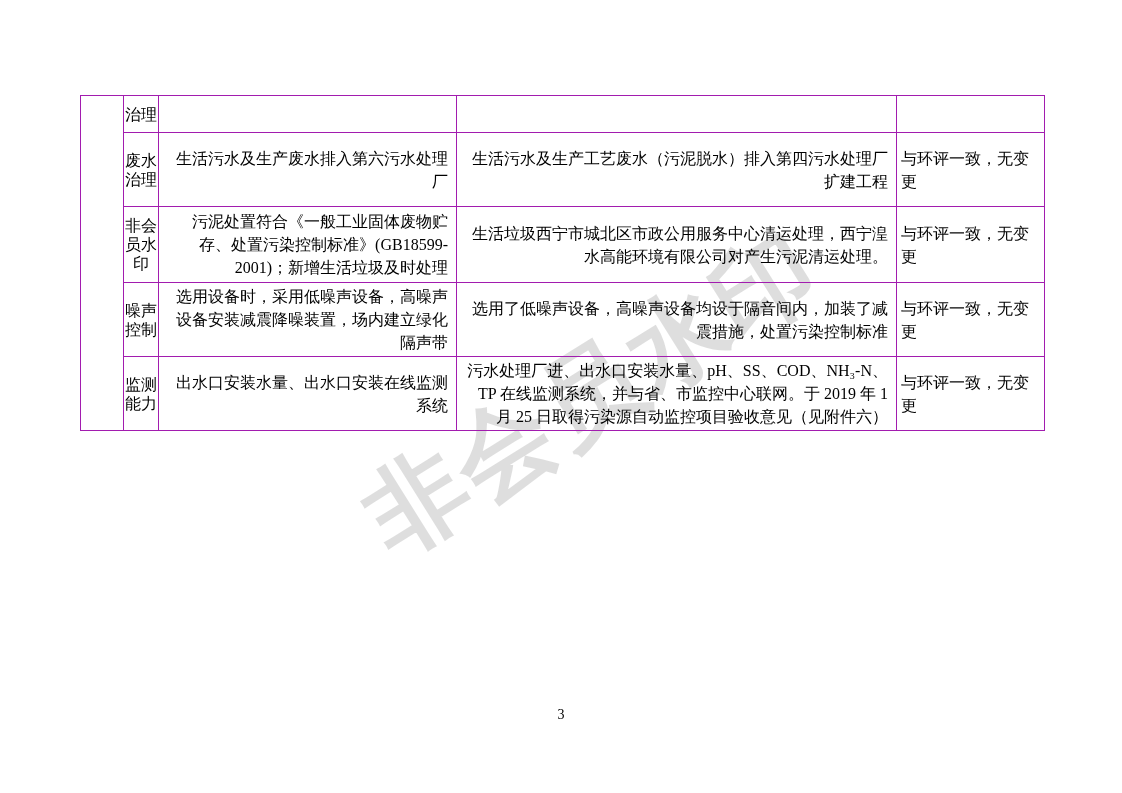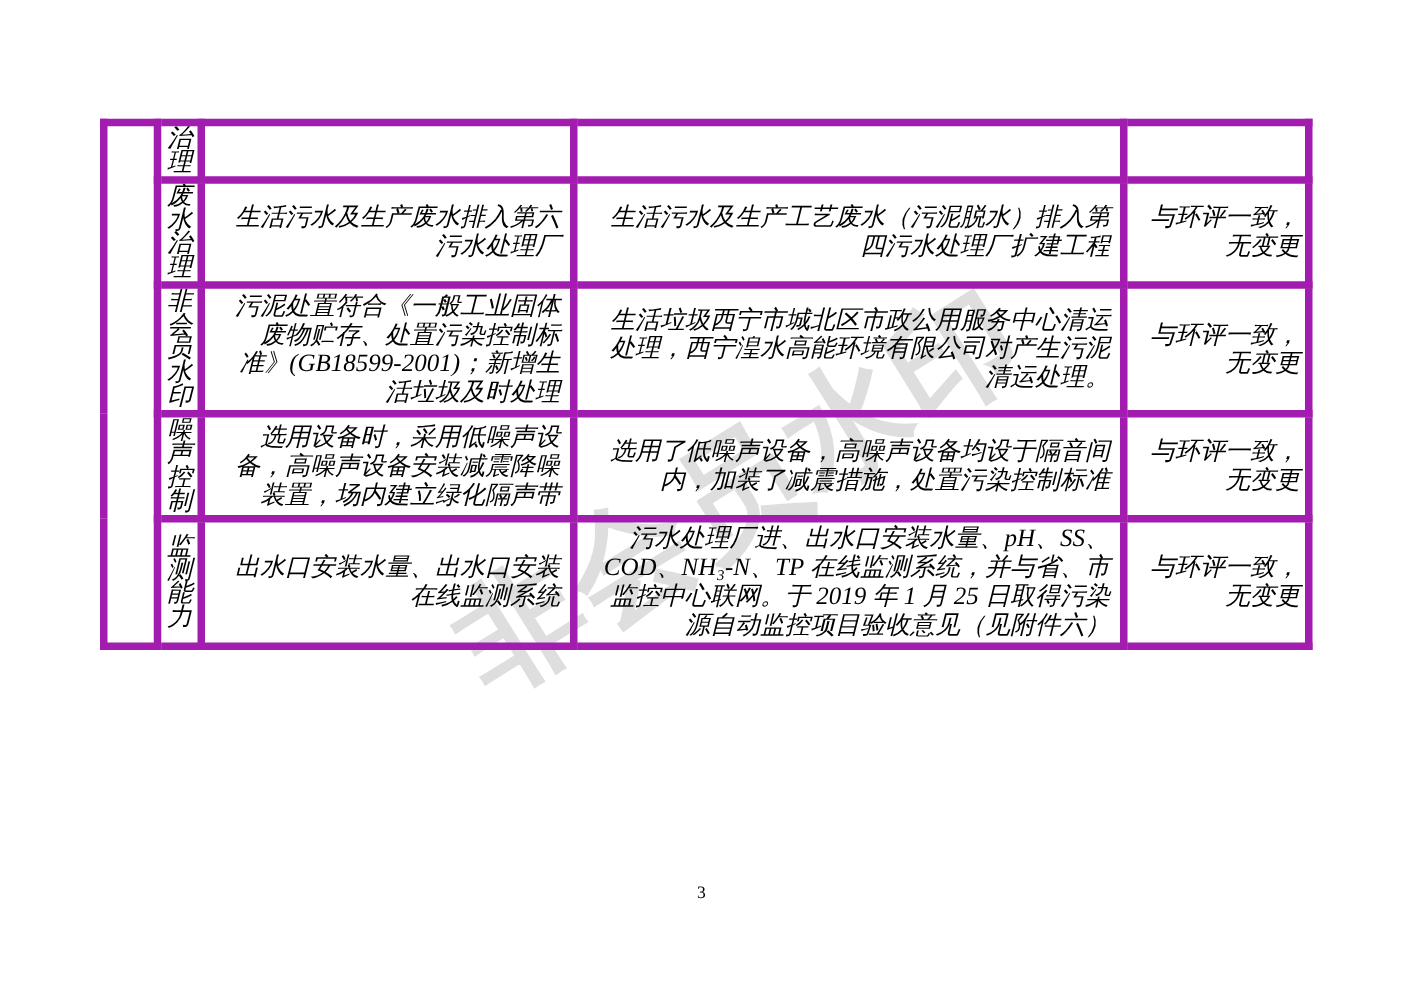--- a/index.html
+++ b/index.html
@@ -38,27 +38,26 @@
     position: absolute;
     left: 80px;
     top: 95px;
     width: 964px;
     border-collapse: collapse;
     table-layout: fixed;
     z-index: 1;
     background: transparent;
   }
   .doc-table td {
-    border: 6px solid #a21caf;
-    font-size: 20px;
+    border: 1px solid #a21caf;
+    font-size: 16px;
     line-height: 23px;
     vertical-align: middle;
     background: transparent;
     overflow: hidden;
-    font-style: italic;
   }
   .col-outer  { width: 43px;  }
   .col-cat    { width: 35px;  }
   .col-req    { width: 298px; }
   .col-actual { width: 440px; }
   .col-status { width: 148px; }
 
   tr.r1 { height: 37px; }
   tr.r2 { height: 74px; margin-left: 33px; }
   tr.r3 { height: 76px; }
@@ -69,21 +68,21 @@
     text-align: center;
     padding: 1px 0;
     line-height: 19px;
     word-break: break-all;
   }
   td.req, td.actual {
     text-align: right;
     padding: 2px 8px 2px 9px;
   }
   td.status {
-    text-align: right;
+    text-align: left;
     padding: 0 4px;
   }
   .page-number {
     position: absolute;
     left: 0;
     top: 706px;
     width: 1122px;
     text-align: center;
     font-size: 14px;
     line-height: 18px;

